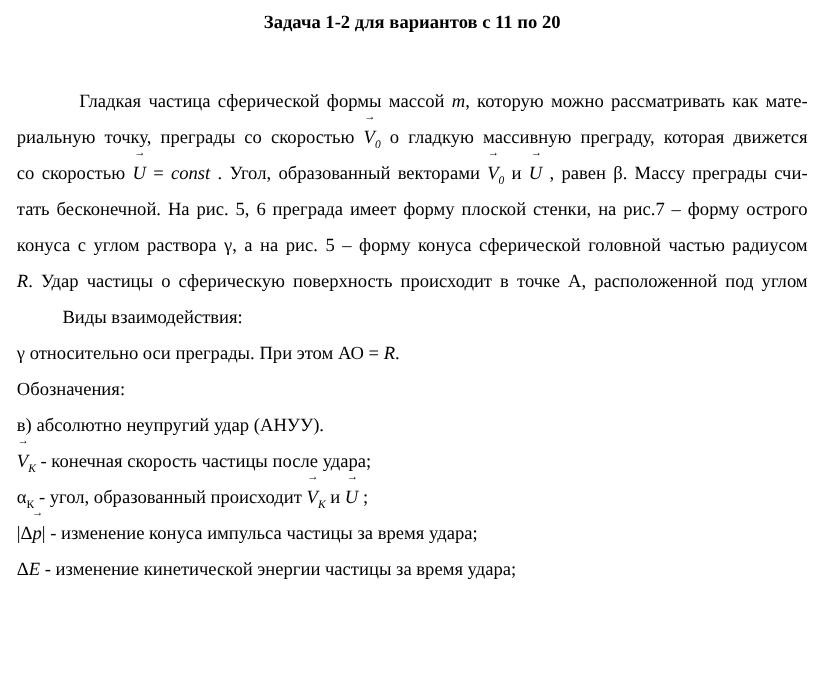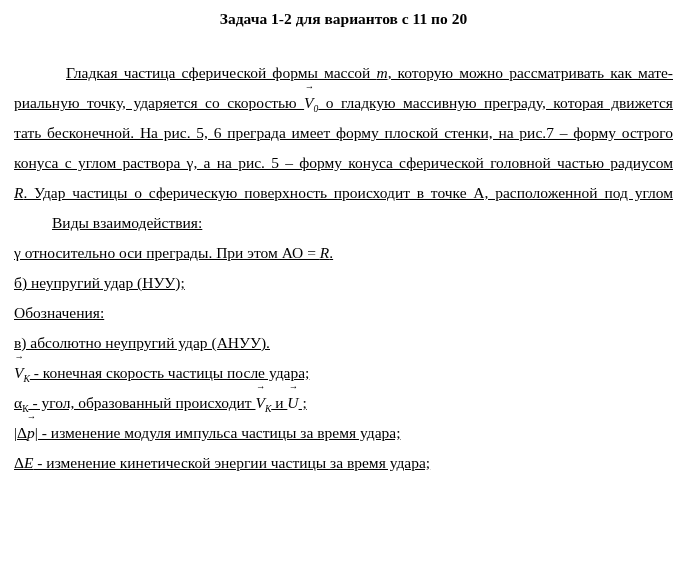--- a/index.html
+++ b/index.html
@@ -19,27 +19,26 @@
     padding: 8px 14px 0 14px;
     box-sizing: border-box;
     width: 687px;
     height: 572px;
   }
   .title {
     text-align: center;
     font-weight: bold;
     font-size: 15.5px;
     line-height: 22px;
-    margin-bottom: 28px;
+    margin-bottom: 40px;
   }
   .line {
     line-height: 30px;
     height: 30px;
     overflow: visible;
-    text-decoration: underline;
   }
   .just {
     text-align: justify;
     text-align-last: justify;
   }
   .indent { text-indent: 52px; }
   .indent-sm { text-indent: 38px; }
   .it { font-style: italic; }
   sub {
     font-size: 0.62em;
@@ -64,27 +63,27 @@
     line-height: 1;
   }
 </style>
 </head>
 <body>
 
 <div class="page">
   <div class="title">Задача 1-2 для вариантов с 11 по 20</div>
   <div>
       <div class="line just indent"><span>Гладкая частица сферической формы массой </span><span class="it">m</span><span>, которую можно рассматривать как мате-</span></div>
-      <div class="line just"><span>риальную точку, ударяется со скоростью </span><span class="vec">V</span><sub class="it">0</sub><span> о гладкую массивную преграду, которая движется</span></div>
+      <div class="line just"><span>риальную точку, преграды со скоростью </span><span class="vec">V</span><sub class="it">0</sub><span> о гладкую массивную преграду, которая движется</span></div>
+      <div class="line just"><span>со скоростью </span><span class="vec">U</span><span> = </span><span class="it">const</span><span> . Угол, образованный векторами </span><span class="vec">V</span><sub class="it">0</sub><span> и </span><span class="vec">U</span><span> , равен β. Массу преграды счи-</span></div>
       <div class="line just"><span>тать бесконечной. На рис. 5, 6 преграда имеет форму плоской стенки, на рис.7 – форму острого</span></div>
       <div class="line just"><span>конуса с углом раствора γ, а на рис. 5 – форму конуса сферической головной частью радиусом</span></div>
       <div class="line just"><span class="it">R</span><span>. Удар частицы о сферическую поверхность происходит в точке А, расположенной под углом</span></div>
       <div class="line indent-sm"><span>Виды взаимодействия:</span></div>
       <div class="line"><span>γ относительно оси преграды. При этом АО = </span><span class="it">R</span><span>.</span></div>
-      <div class="line"><span>б) неупругий удар (НУУ);</span></div>
       <div class="line"><span>Обозначения:</span></div>
       <div class="line"><span>в) абсолютно неупругий удар (АНУУ).</span></div>
       <div class="line"><span class="vec">V</span><sub class="it">К</sub><span> - конечная скорость частицы после удара;</span></div>
       <div class="line"><span>α</span><sub>К</sub><span> - угол, образованный происходит </span><span class="vec">V</span><sub class="it">К</sub><span> и </span><span class="vec">U</span><span> ;</span></div>
-      <div class="line"><span>|Δ</span><span class="vec">p</span><span>| - изменение модуля импульса частицы за время удара;</span></div>
+      <div class="line"><span>|Δ</span><span class="vec">p</span><span>| - изменение конуса импульса частицы за время удара;</span></div>
       <div class="line"><span>Δ</span><span class="it">E</span><span> - изменение кинетической энергии частицы за время удара;</span></div>
     </div>
 </div>
 
 </body></html>

